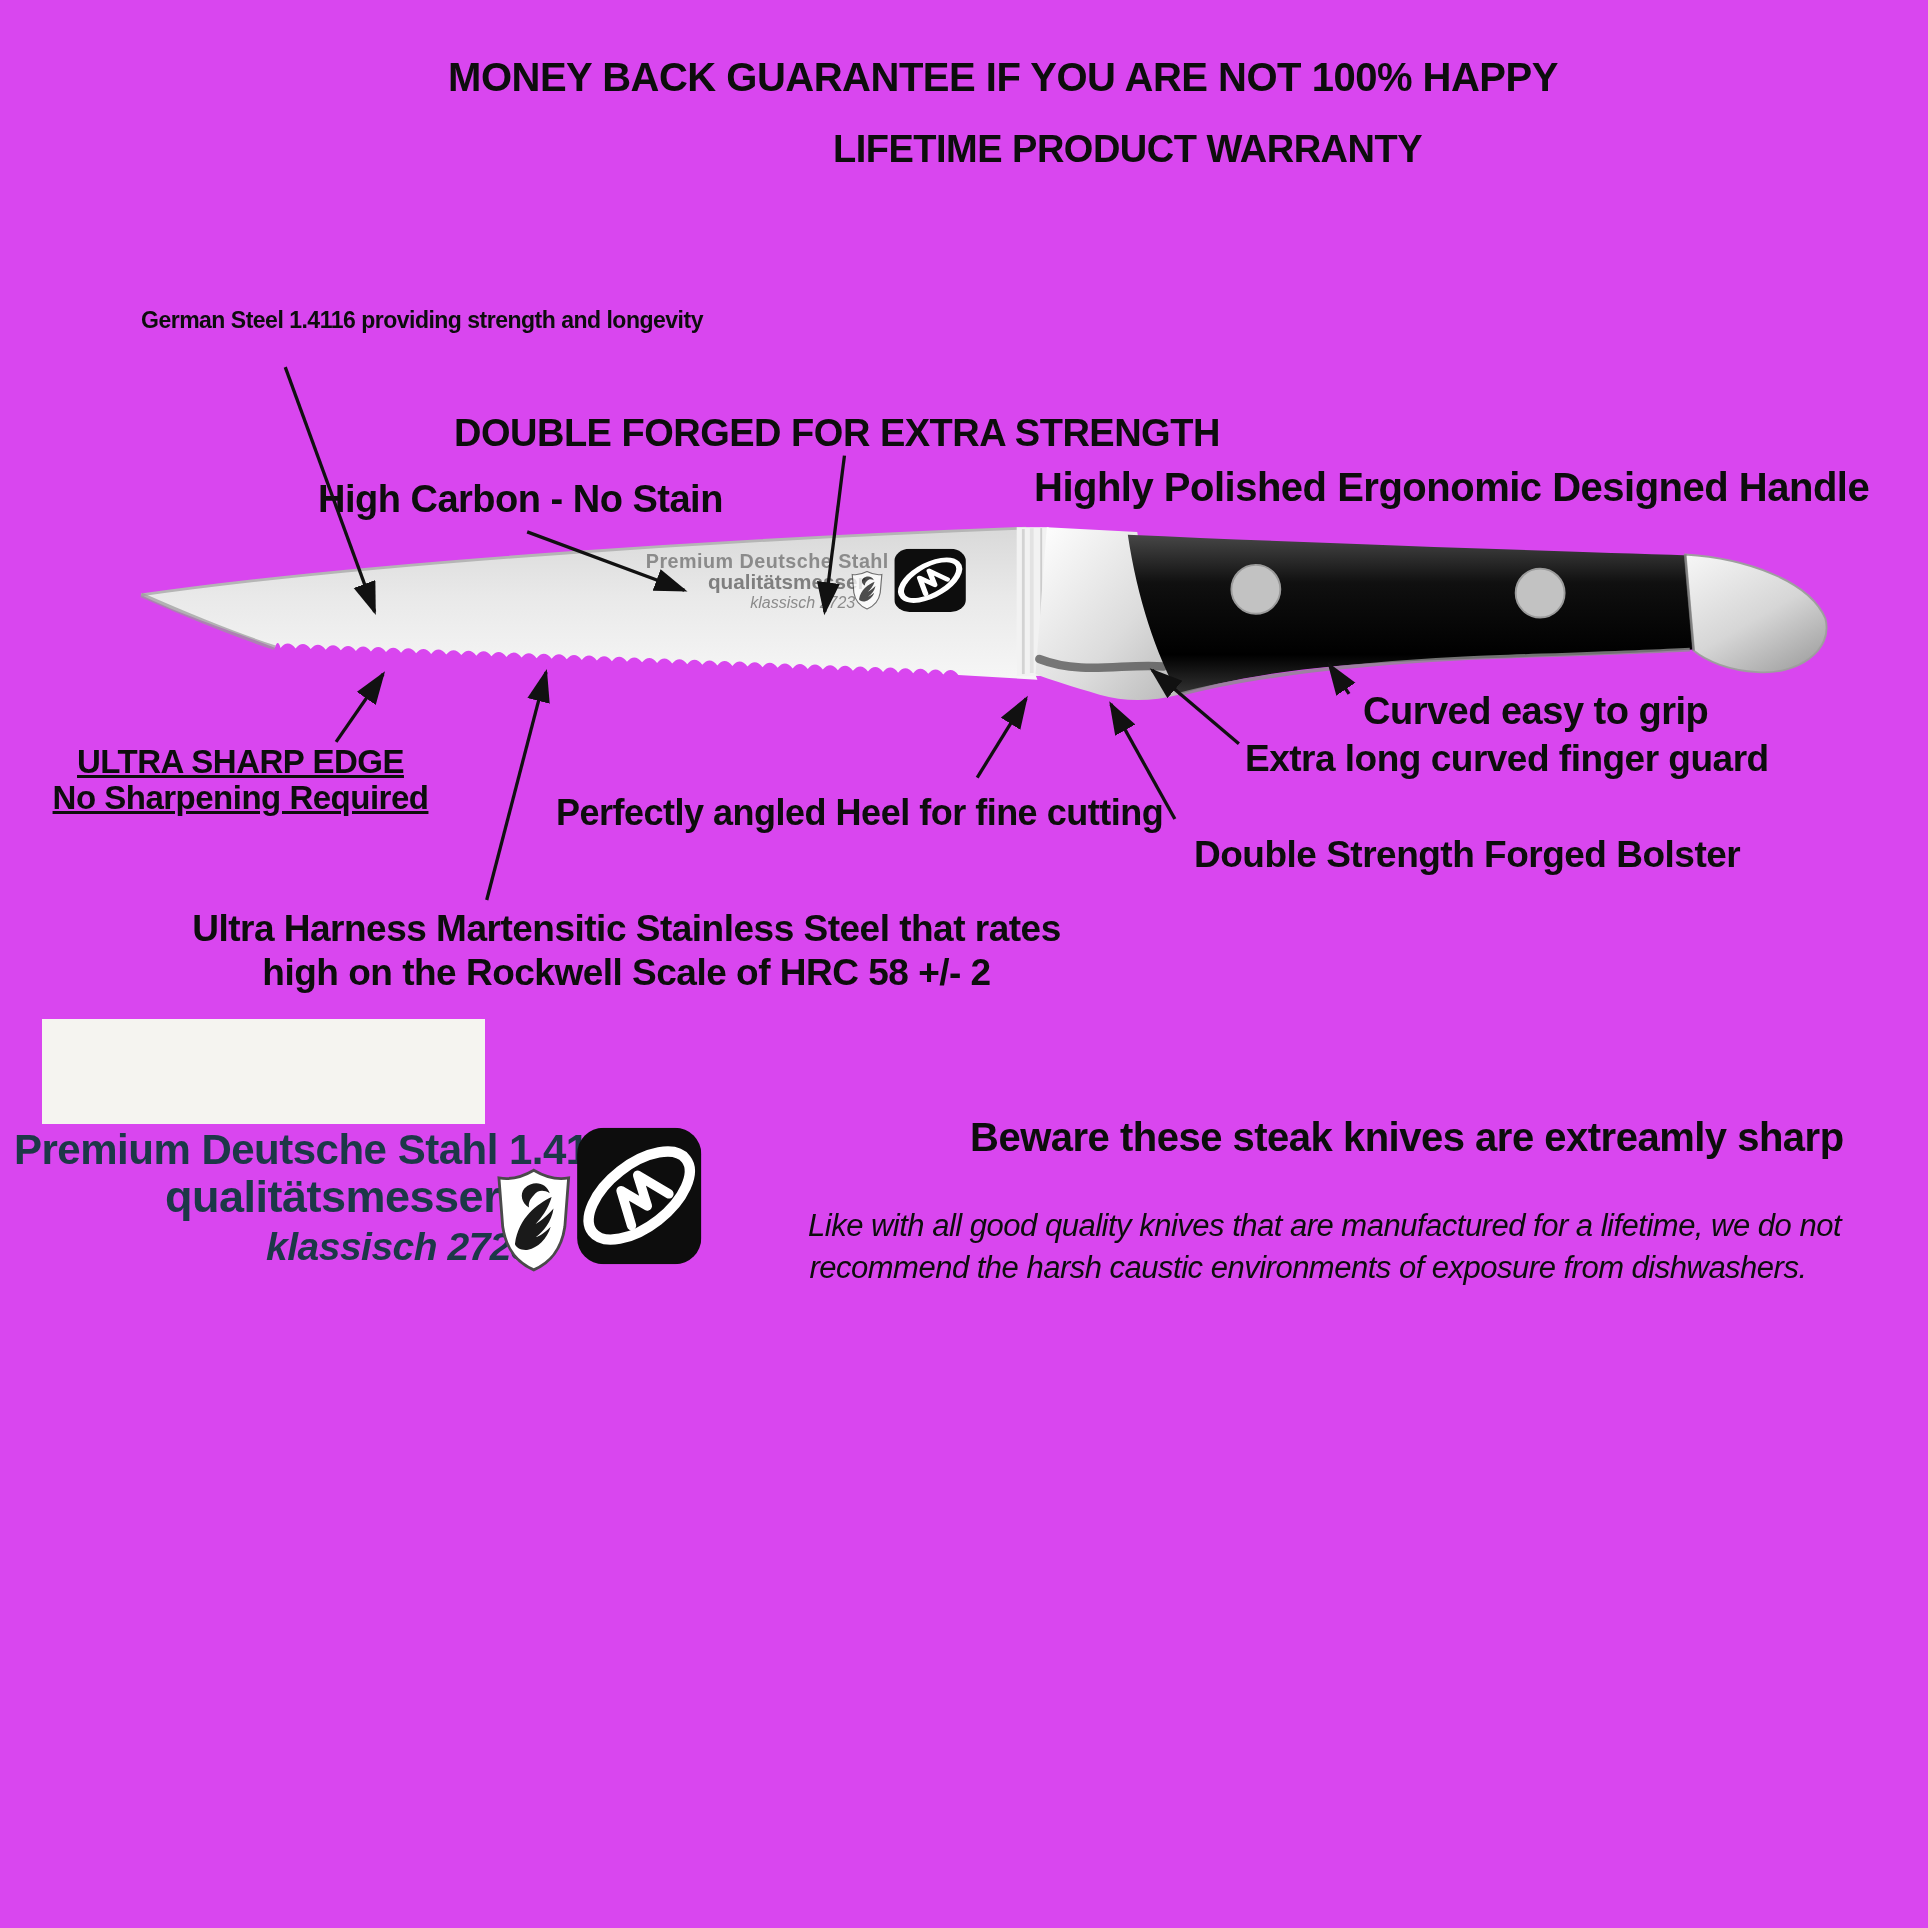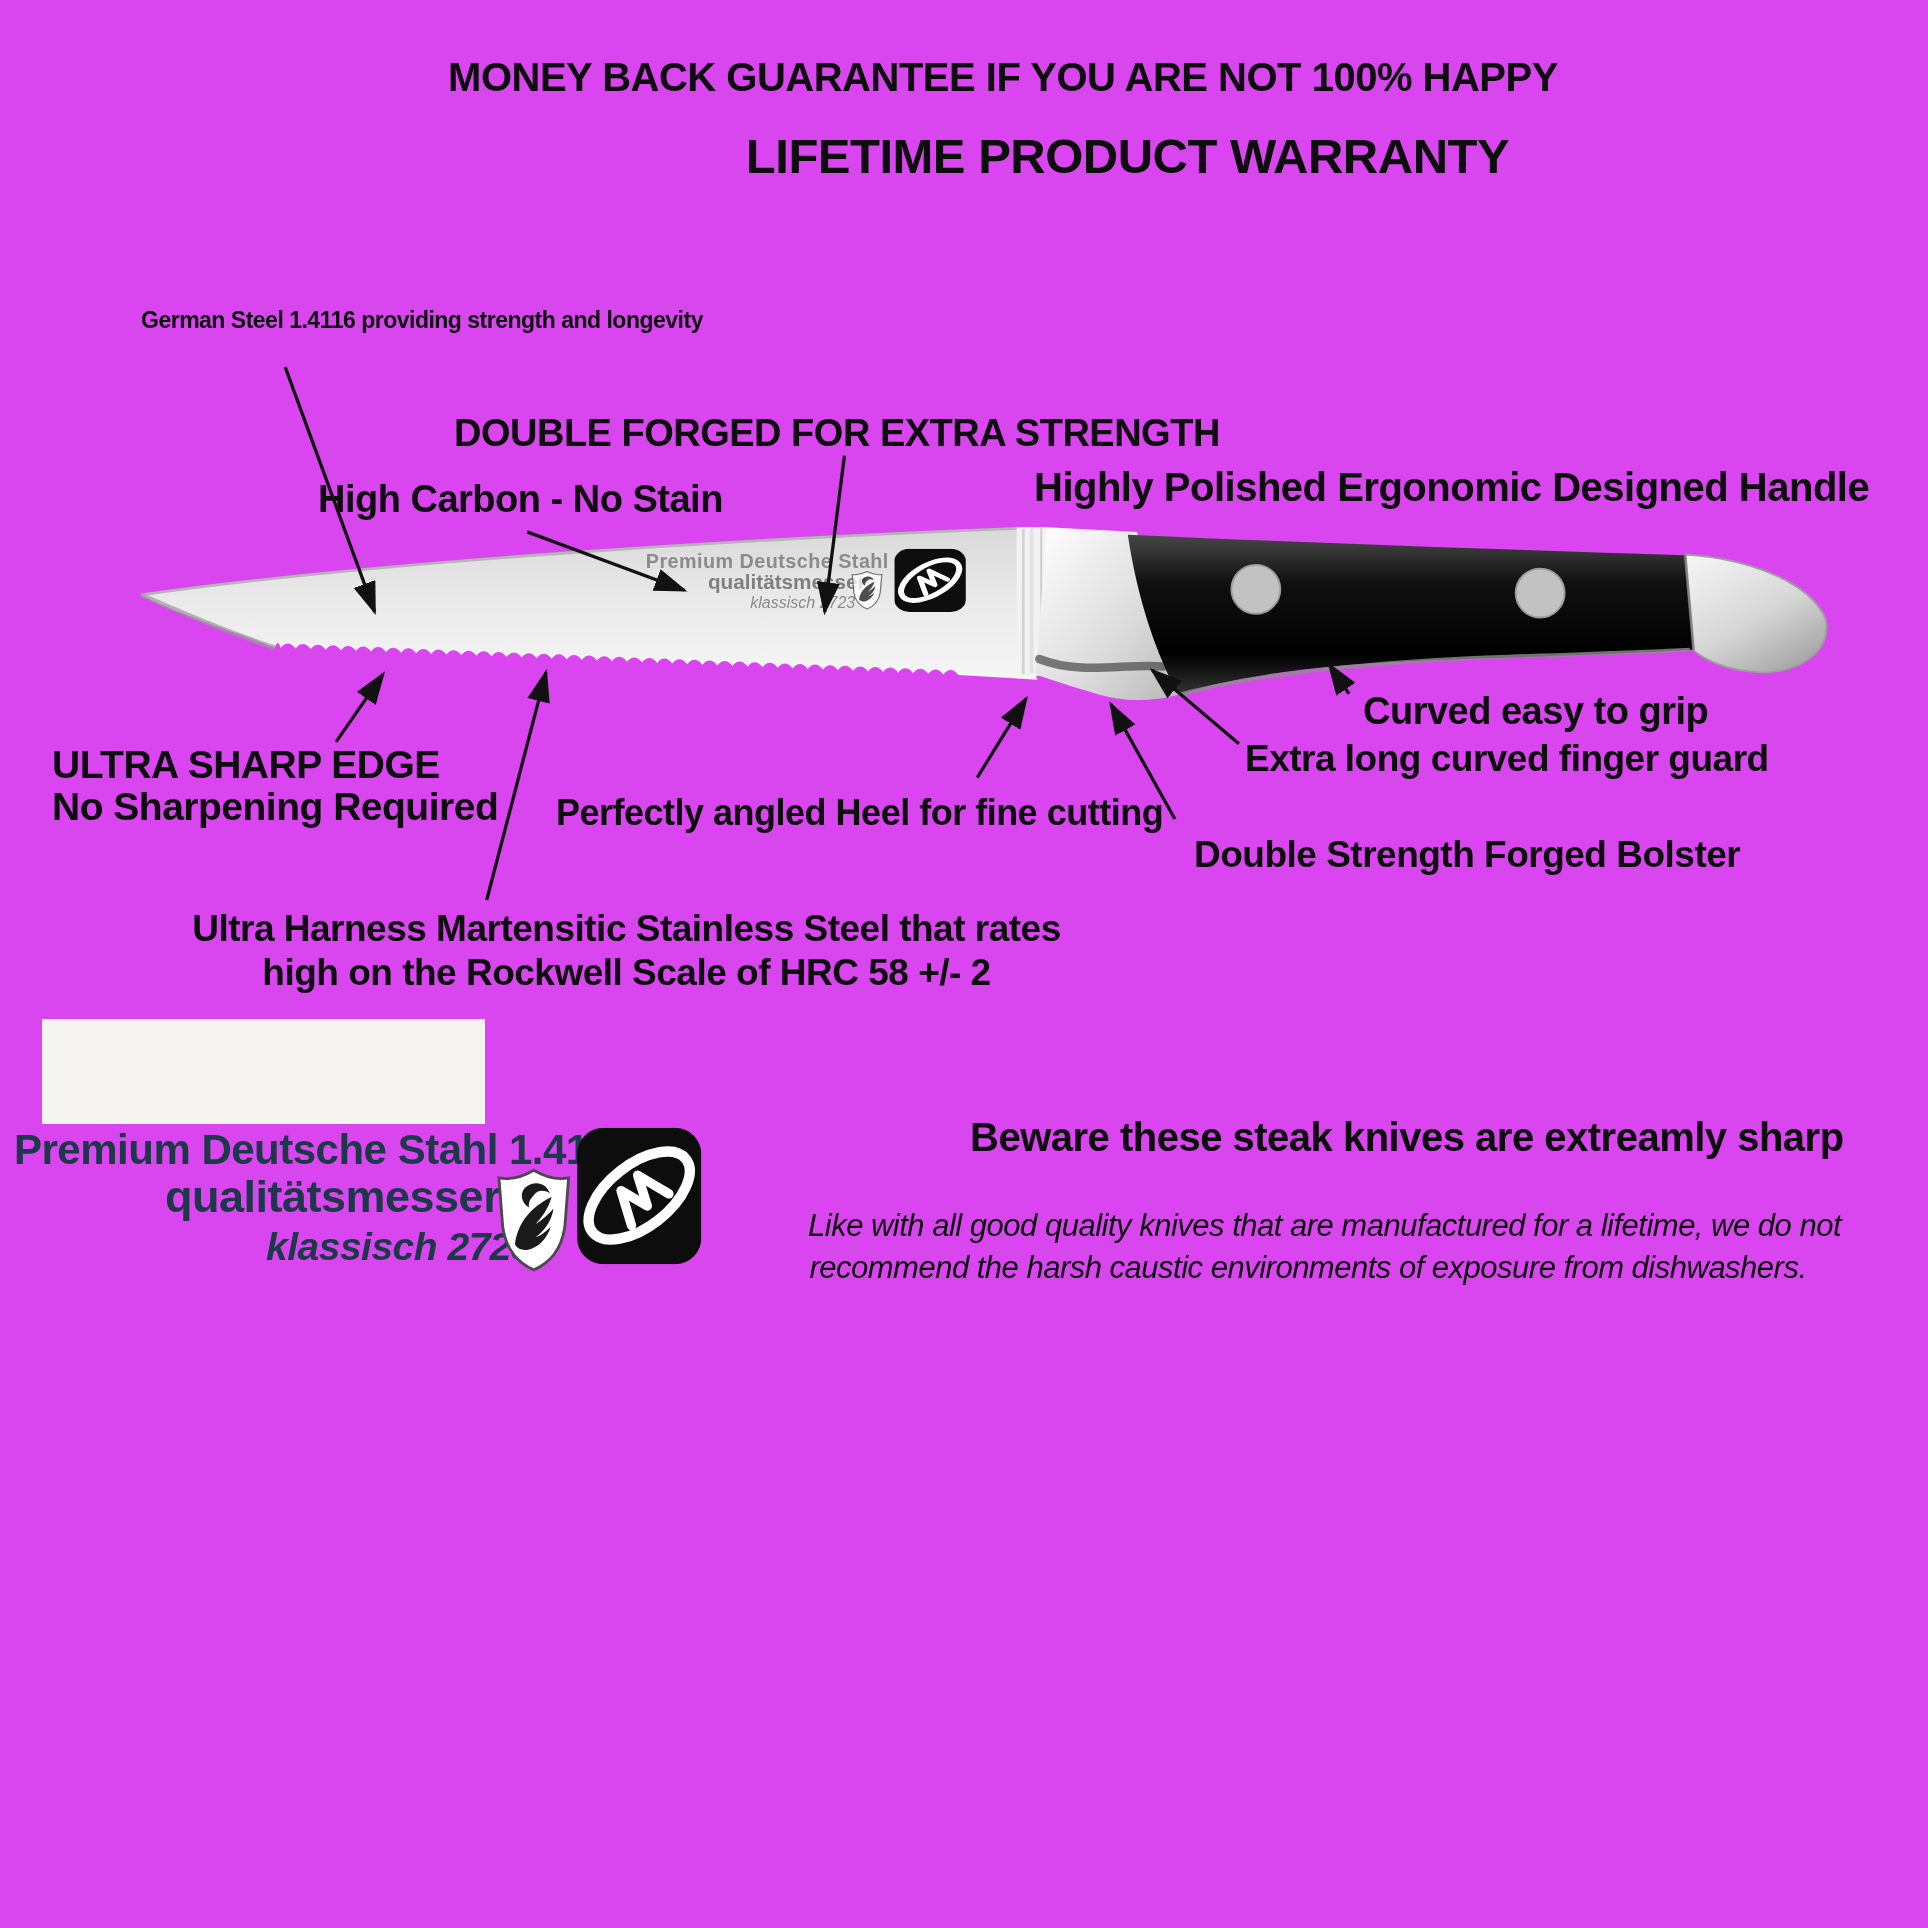--- a/index.html
+++ b/index.html
@@ -12,28 +12,28 @@
   .gray-card{position:absolute;left:42px;top:1019px;width:443px;height:105px;background:#f5f4f0;}
   svg text{font-family:"Liberation Sans","DejaVu Sans",sans-serif;}
   .knife-svg{position:absolute;left:0;top:0;}
 </style>
 </head>
 <body>
 
 <div class="canvas">
 
   <div class="lbl center" style="left:39px;top:55px;width:1928px;font-size:40px;">MONEY BACK GUARANTEE IF YOU ARE NOT 100% HAPPY</div>
-  <div class="lbl center" style="left:326px;top:128px;width:1603px;font-size:49px;">LIFETIME PRODUCT WARRANTY</div>
+  <div class="lbl center" style="left:326px;top:128px;width:1603px;font-size:38px;">LIFETIME PRODUCT WARRANTY</div>
 
   <div class="lbl" style="left:141px;top:307px;font-size:23px;">German Steel 1.4116 providing strength and longevity</div>
   <div class="lbl" style="left:454px;top:412px;font-size:38px;">DOUBLE FORGED FOR EXTRA STRENGTH</div>
   <div class="lbl" style="left:318px;top:478px;font-size:38px;text-align:right;">High Carbon - No Stain</div>
   <div class="lbl" style="left:1034px;top:465px;font-size:40px;">Highly Polished Ergonomic Designed Handle</div>
 
-  <div class="lbl center" style="left:52px;top:744px;width:377px;font-size:39px;line-height:1.08;">
+  <div class="lbl center" style="left:52px;top:744px;width:377px;font-size:33px;line-height:1.08;text-decoration:underline;">
     <div>ULTRA SHARP EDGE</div>
     <div>No Sharpening Required</div>
   </div>
 
   <div class="lbl" style="left:556px;top:792px;font-size:36px;">Perfectly angled Heel for fine cutting</div>
   <div class="lbl" style="left:1363px;top:690px;font-size:38px;">Curved easy to grip</div>
   <div class="lbl" style="left:1194px;top:834px;font-size:37px;">Double Strength Forged Bolster</div>
   <div class="lbl" style="left:1245px;top:738px;font-size:37px;">Extra long curved finger guard</div>
 
   <div class="lbl center" style="left:151px;top:907px;width:951px;font-size:37px;line-height:1.18;">

